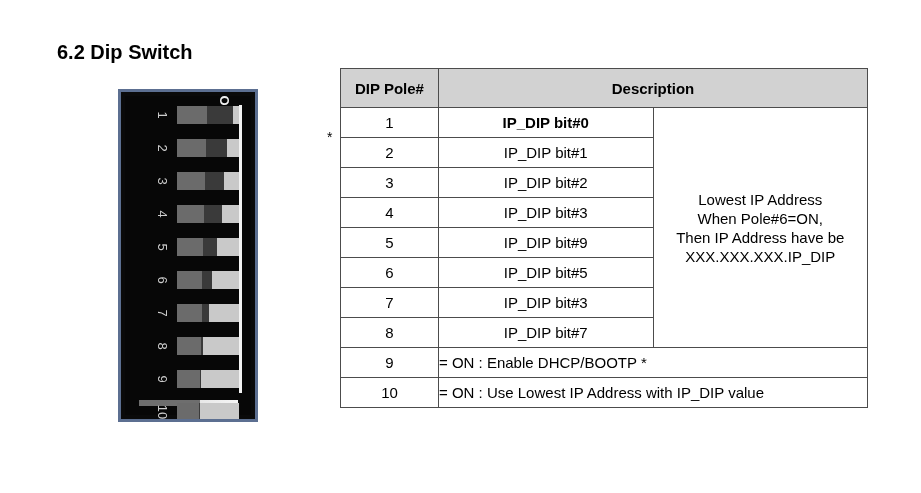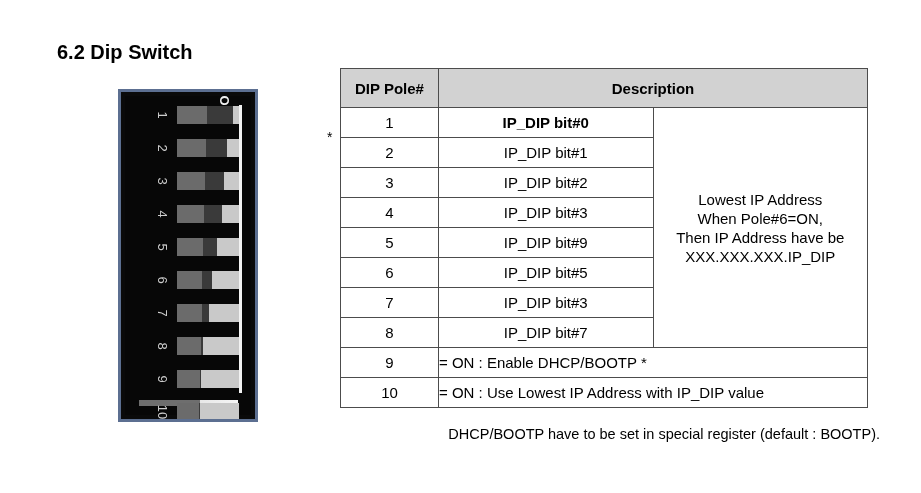--- a/index.html
+++ b/index.html
@@ -347,14 +347,13 @@
       <td class="cell-wide" colspan="2">= ON : Enable DHCP/BOOTP *</td>
     </tr>
     <tr>
       <td class="cell-pole">10</td>
       <td class="cell-wide" colspan="2">= ON : Use Lowest IP Address with IP_DIP value</td>
     </tr>
   </tbody>
 </table>
 
 <div class="footnotes">
-  <span class="footnote-line">DHCP/BOOTP have to be set in special register (default : BOOTP).</span>
 </div>
 
 </body></html>

